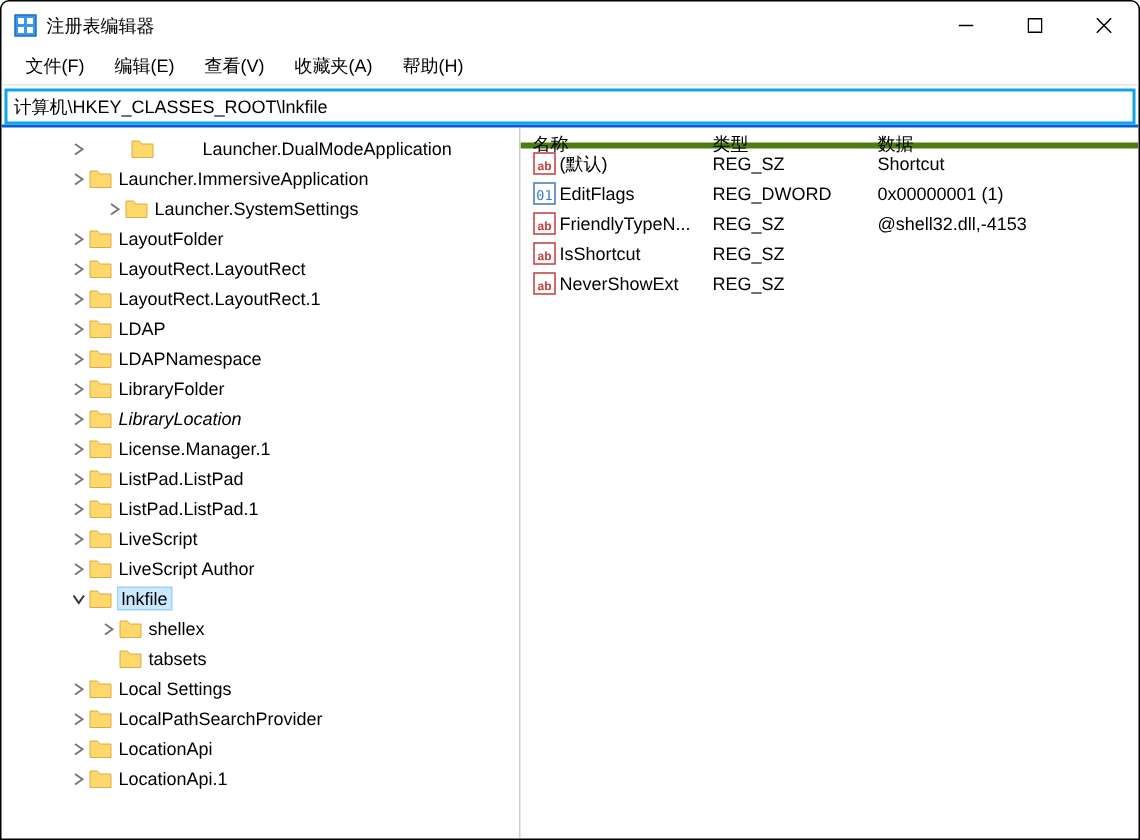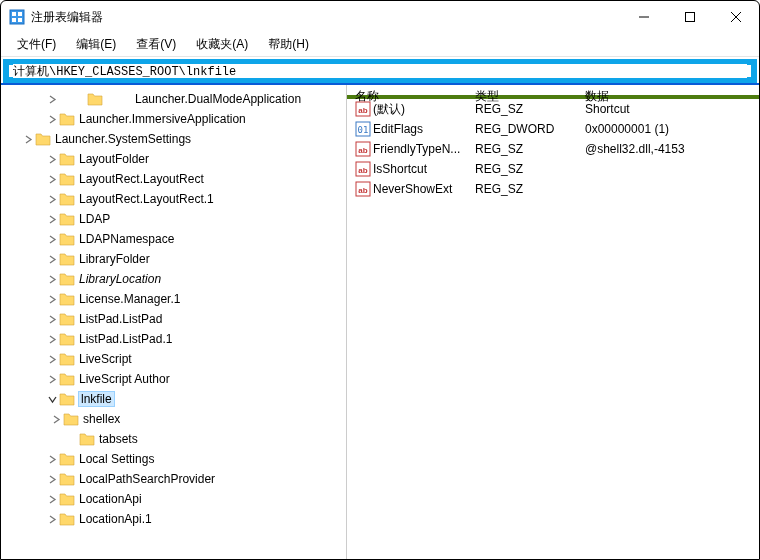--- a/index.html
+++ b/index.html
@@ -5,21 +5,21 @@
   * { box-sizing: border-box; margin: 0; padding: 0; }
   body { font-family: "Microsoft YaHei", "Segoe UI", sans-serif; font-size: 12px; background: #fff; width: 760px; height: 560px; overflow: hidden; border: 1px solid #000; border-radius: 6px 6px 0 0; display: flex; flex-direction: column; }
   .titlebar { height: 32px; display: flex; align-items: center; padding: 0 0 0 8px; }
   .titlebar .app-icon { width: 16px; height: 16px; margin-right: 6px; display: inline-flex; }
   .titlebar .title { font-size: 12px; }
   .titlebar .spacer { flex: 1; }
   .win-btn { width: 46px; height: 30px; display: inline-flex; align-items: center; justify-content: center; }
   .win-btn svg { width: 10px; height: 10px; }
   .menubar { height: 24px; display: flex; align-items: center; padding: 0 8px; gap: 4px; border-bottom: 1px solid #e5e5e5; }
   .menu-item { padding: 2px 8px; font-size: 12px; }
-  .addrbar { height: 24px; border: 6px solid #0ea5e9; margin: 2px 2px 0 2px; display: flex; align-items: center; padding: 0 4px; font-size: 12px; position: relative; font-family: Liberation Mono, monospace; }
+  .addrbar { height: 24px; border: 2px solid #0ea5e9; margin: 2px 2px 0 2px; display: flex; align-items: center; padding: 0 4px; font-size: 12px; position: relative; }
   .addrbar input { border: none; outline: none; width: 100%; font-size: 12px; font-family: inherit; }
   .divider-blue { height: 2px; background: #0a5bd6; width: 100%; }
   .content { flex: 1; display: flex; min-height: 0; }
   .tree-panel { width: 346px; border-right: 1px solid #ccc; overflow: auto; padding-top: 4px; }
   .tree-row { display: flex; align-items: center; height: 20px; white-space: nowrap; }
   .tree-row .chev { width: 14px; display: inline-flex; align-items: center; justify-content: center; color: #666; }
   .tree-row .chev svg { width: 9px; height: 9px; }
   .tree-row .folder { width: 16px; height: 14px; margin-right: 4px; display: inline-flex; }
   .tree-row .label { font-size: 12px; }
   .tree-row.selected .label { background: #cce8ff; outline: 1px solid #99d1ff; padding: 0 2px; }
@@ -101,21 +101,21 @@
             <path d="M2 1 L7 4.5 L2 8" fill="none" stroke="#777" stroke-width="1.3"></path>
           </svg>
         </span>
         <span class="folder">
           <svg viewBox="0 0 16 14">
             <path d="M1 2h5l1.5 2H15v9H1z" fill="#ffd86b" stroke="#d4a53a" stroke-width="0.6"></path>
           </svg>
         </span>
         <span class="label">Launcher.ImmersiveApplication</span>
       </div>
-      <div class="tree-row" style="padding-left: 20px;">
+      <div class="tree-row" style="padding-left: 68px;">
         <span class="chev">
           <svg viewBox="0 0 9 9">
             <path d="M2 1 L7 4.5 L2 8" fill="none" stroke="#777" stroke-width="1.3"></path>
           </svg>
         </span>
         <span class="folder">
           <svg viewBox="0 0 16 14">
             <path d="M1 2h5l1.5 2H15v9H1z" fill="#ffd86b" stroke="#d4a53a" stroke-width="0.6"></path>
           </svg>
         </span>
@@ -283,21 +283,21 @@
             <path d="M1 2 L4.5 7 L8 2" fill="none" stroke="#333" stroke-width="1.3"></path>
           </svg>
         </span>
         <span class="folder">
           <svg viewBox="0 0 16 14">
             <path d="M1 2h5l1.5 2H15v9H1z" fill="#ffd86b" stroke="#d4a53a" stroke-width="0.6"></path>
           </svg>
         </span>
         <span class="label">lnkfile</span>
       </div>
-      <div class="tree-row" style="padding-left: 48px;">
+      <div class="tree-row" style="padding-left: 64px;">
         <span class="chev">
           <svg viewBox="0 0 9 9">
             <path d="M2 1 L7 4.5 L2 8" fill="none" stroke="#777" stroke-width="1.3"></path>
           </svg>
         </span>
         <span class="folder">
           <svg viewBox="0 0 16 14">
             <path d="M1 2h5l1.5 2H15v9H1z" fill="#ffd86b" stroke="#d4a53a" stroke-width="0.6"></path>
           </svg>
         </span>

